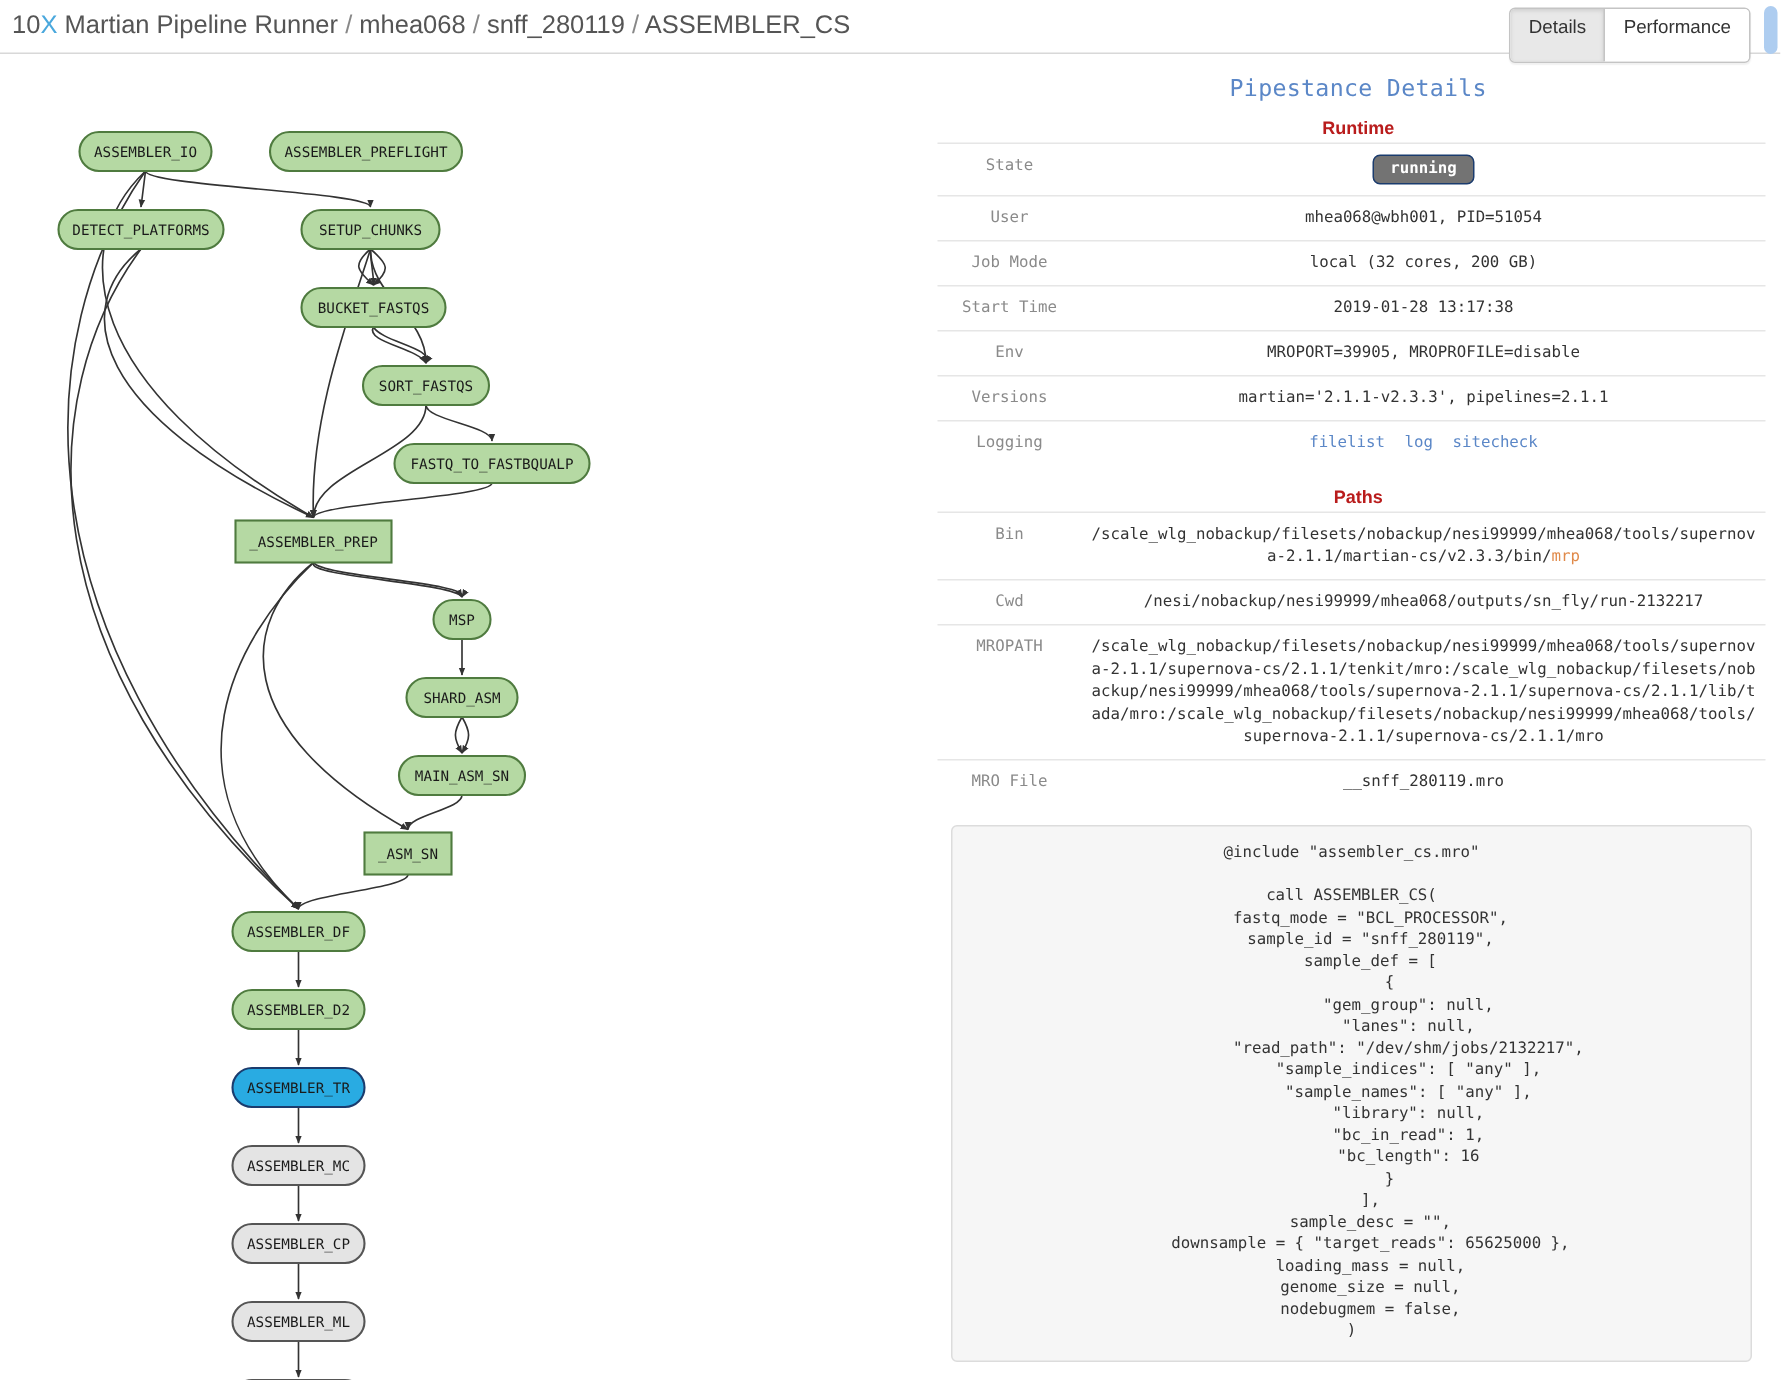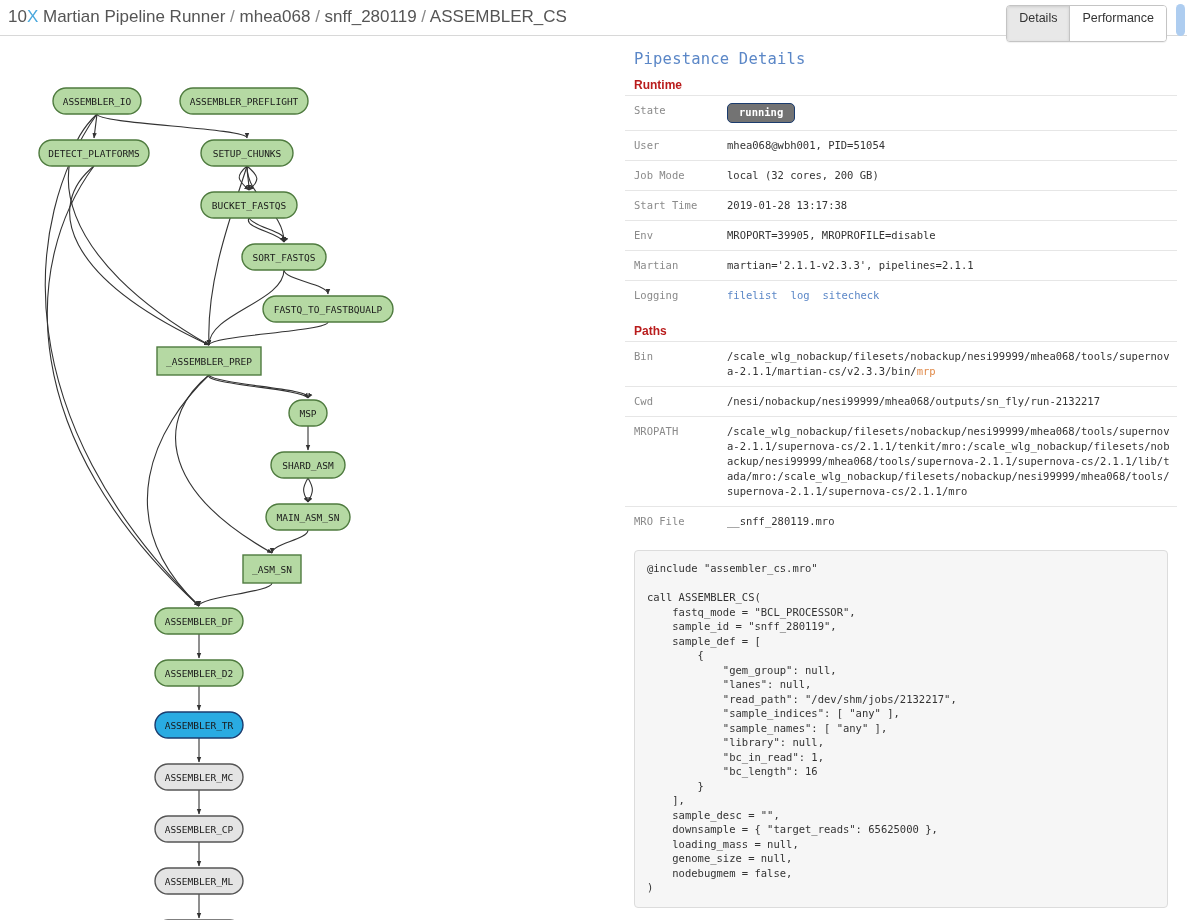--- a/index.html
+++ b/index.html
@@ -68,20 +68,21 @@
   }
   .graph-panel svg { display: block; }
 
   
   .details-panel {
     position: absolute; left: 615px; top: 37px;
     width: 572px; height: 883px;
     padding: 8px 10px 0 10px;
     box-sizing: border-box;
     overflow: hidden;
+    text-align: center;
   }
   .panel-title {
     font-family: "DejaVu Sans Mono", monospace;
     font-size: 15.5px;
     color: #5b87c7;
     margin: 5px 0 10px 9px;
     letter-spacing: .2px;
   }
   .section-head {
     font-size: 12px;
@@ -301,21 +302,21 @@
         </tr>
         <tr>
           <td class="k">Start Time</td>
           <td class="v">2019-01-28 13:17:38</td>
         </tr>
         <tr>
           <td class="k">Env</td>
           <td class="v">MROPORT=39905, MROPROFILE=disable</td>
         </tr>
         <tr>
-          <td class="k">Martian</td>
+          <td class="k">Versions</td>
           <td class="v">martian='2.1.1-v2.3.3', pipelines=2.1.1</td>
         </tr>
         <tr>
           <td class="k">Logging</td>
           <td class="v"><span class="lnk">filelist</span><span class="lnk">log</span><span class="lnk">sitecheck</span></td>
         </tr>
       </tbody>
   </table>
 
   <div class="section-head">Paths</div>

